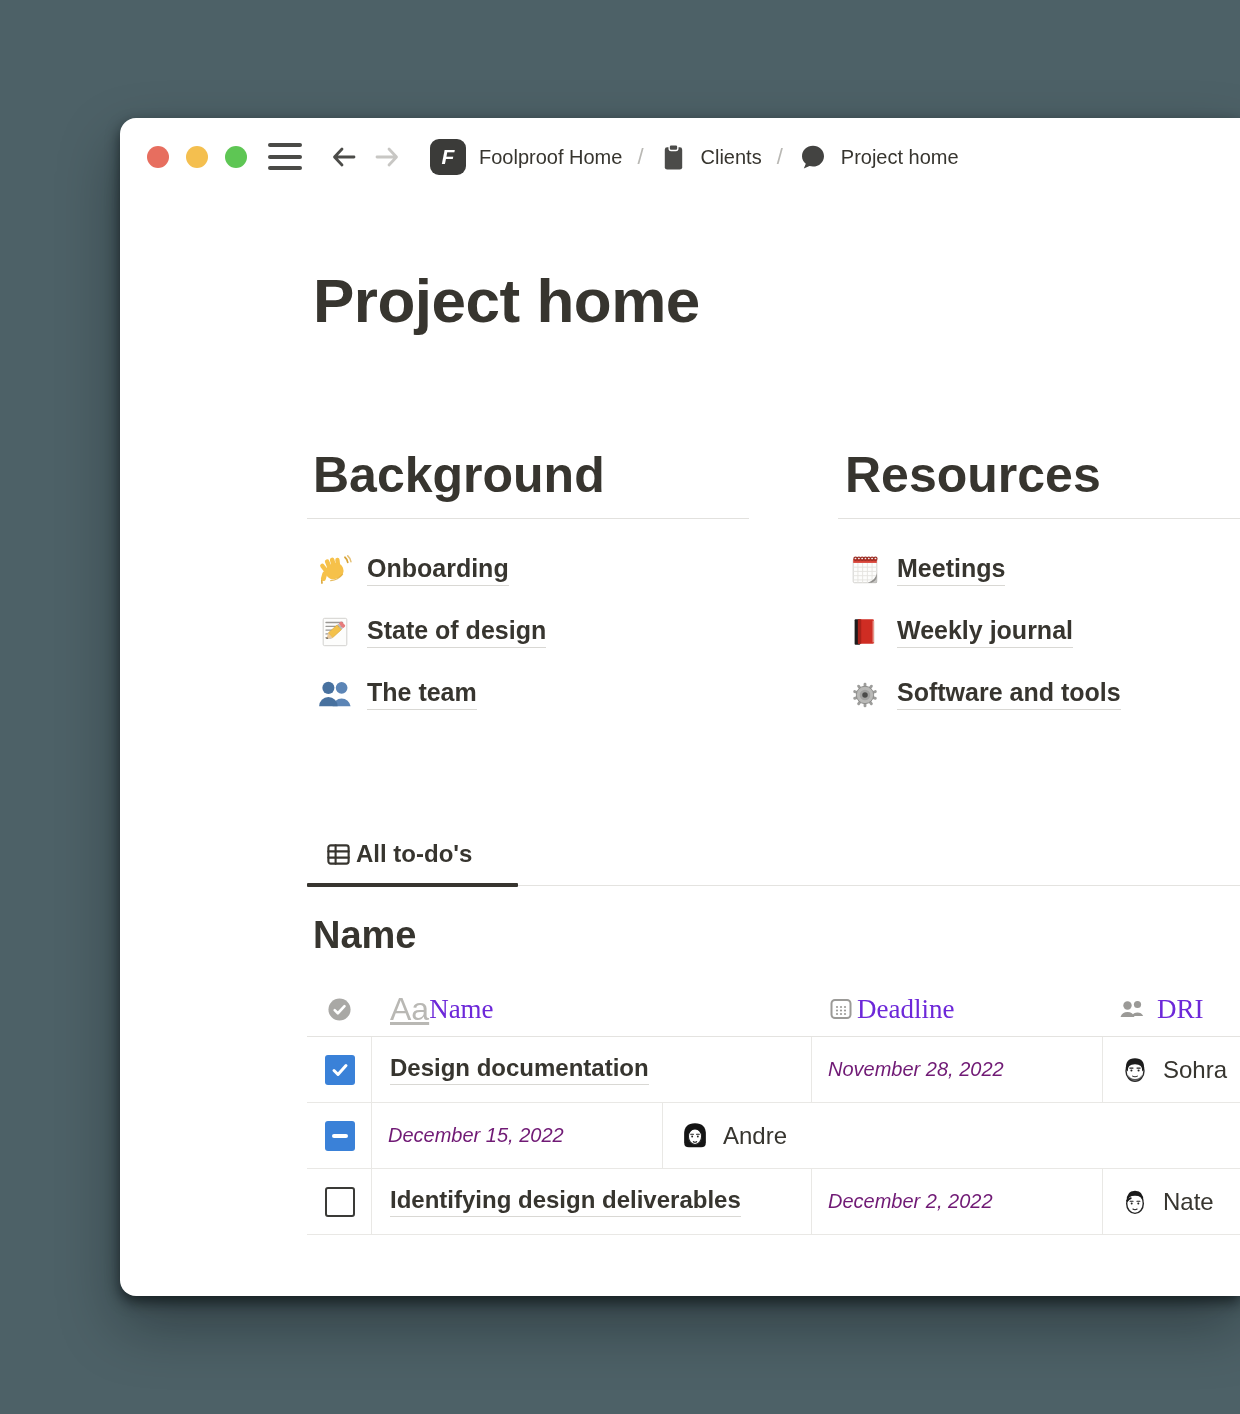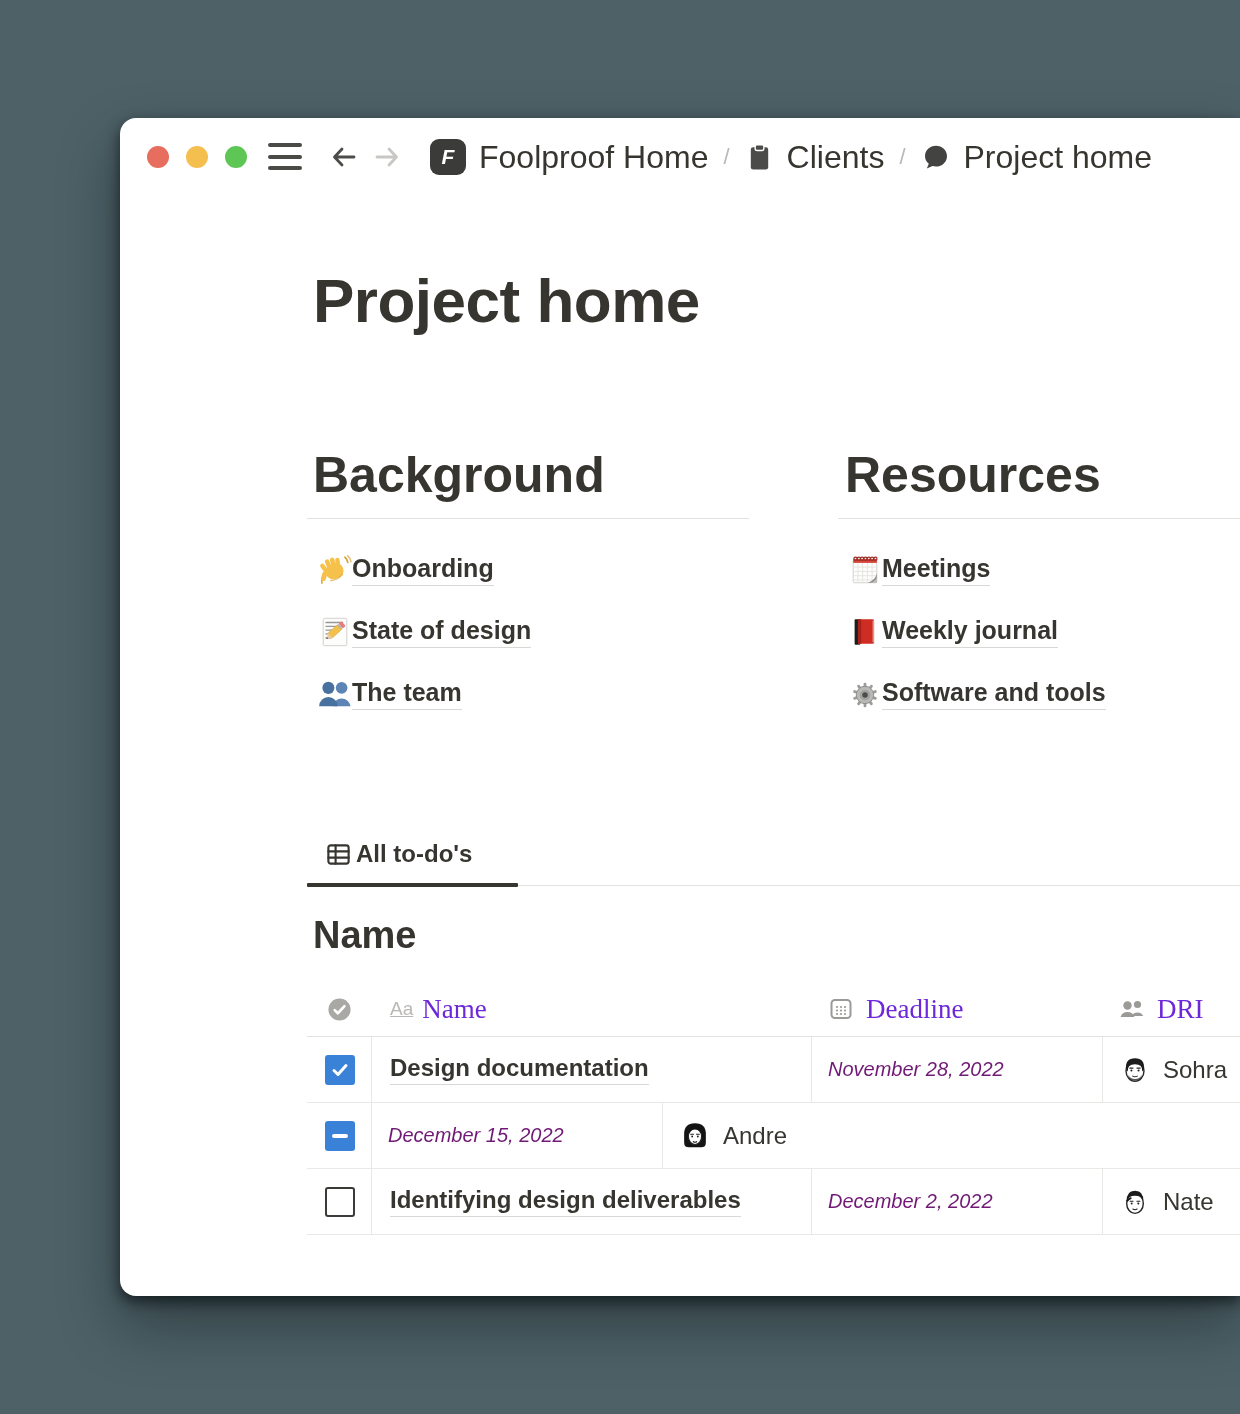--- a/index.html
+++ b/index.html
@@ -22,58 +22,58 @@
   .light.yellow{background:#f4bf4f;}
   .light.green{background:#5ec654;}
   .hamburger{position:absolute;left:148px;top:25px;width:34px;height:27px;
     display:flex;flex-direction:column;justify-content:space-between;cursor:pointer;}
   .hamburger i{display:block;height:4px;border-radius:2px;background:#4a4a47;}
   .navarrow{position:absolute;top:24px;width:30px;height:30px;}
   .navarrow.back{left:209px;}
   .navarrow.fwd{left:252px;}
   .breadcrumb{position:absolute;left:310px;top:21px;height:36px;display:flex;align-items:center;gap:15px;}
   .crumb{display:flex;align-items:center;gap:13px;cursor:pointer;}
-  .crumb-label{font-size:32px;color:#37352f;white-space:nowrap;}
+  .crumb-label{font-size:20px;color:#37352f;white-space:nowrap;}
   .crumb-sep{font-size:22px;color:#b9b8b4;}
   .logo-badge{width:36px;height:36px;border-radius:9px;background:#3b3b39;
     display:flex;align-items:center;justify-content:center;
     color:#fff;font-size:21px;font-weight:800;font-style:italic;}
   
   .page-title{position:absolute;left:193px;top:144px;font-size:62px;line-height:78px;
     font-weight:800;color:#37352f;letter-spacing:-0.5px;}
   .sec-head{position:absolute;font-size:50px;font-weight:800;color:#37352f;}
   .sec-head.bg{left:193px;top:328px;}
   .sec-head.res{left:725px;top:328px;}
   .sec-divider{position:absolute;height:1px;background:#e2e1de;top:400px;}
   .sec-divider.bg{left:187px;width:442px;}
   .sec-divider.res{left:718px;width:402px;}
-  .plink{position:absolute;display:flex;align-items:center;height:40px;cursor:pointer;}
+  .plink{position:absolute;display:flex;align-items:center;gap:15px;height:40px;cursor:pointer;}
   .plink .emoji{width:34px;height:34px;flex:0 0 34px;}
   .plink .plabel{font-size:25px;font-weight:700;color:#37352f;
     border-bottom:1.5px solid #d9d8d4;padding-bottom:3px;line-height:28px;white-space:nowrap;}
   .col-bg{left:198px;}
   .col-res{left:728px;}
   .row1{top:432px;} .row2{top:494px;} .row3{top:556px;}
   
   .viewtab{position:absolute;left:205px;top:716px;height:40px;display:flex;align-items:center;gap:4px;cursor:pointer;}
   .viewtab .tlabel{font-size:24px;font-weight:700;color:#37352f;}
   .tab-underline-active{position:absolute;left:187px;top:765px;width:211px;height:4px;background:#37352f;border-radius:1px;}
   .tab-underline-track{position:absolute;left:187px;top:767px;width:933px;height:1px;background:#e4e3e0;}
   .tasks-head{position:absolute;left:193px;top:796px;font-size:38px;font-weight:800;color:#37352f;}
   
   .tbl{position:absolute;left:187px;top:864px;width:1140px;}
   .trow{display:flex;align-items:center;height:65px;border-bottom:1px solid #e9e8e5;}
   .thead{height:54px;border-bottom:1px solid #e4e3e0;}
   .c1{width:65px;flex:0 0 65px;display:flex;align-items:center;box-sizing:border-box;padding-left:18px;height:100%;}
   .c2{width:440px;flex:0 0 440px;box-sizing:border-box;padding-left:18px;display:flex;align-items:center;height:100%;}
-  .c3{width:291px;flex:0 0 291px;box-sizing:border-box;padding-left:16px;display:flex;align-items:center;gap:12px;height:100%;text-align:right;}
+  .c3{width:291px;flex:0 0 291px;box-sizing:border-box;padding-left:16px;display:flex;align-items:center;gap:3px;height:100%;text-align:right;}
   .c4{flex:1;box-sizing:border-box;padding-left:15px;display:flex;align-items:center;gap:11px;height:100%;}
   .trow:not(.thead) .c1,.trow:not(.thead) .c2,.trow:not(.thead) .c3{border-right:1px solid #e9e8e5;}
   .hdr-txt{font-size:27px;color:#6d28d9;font-family:Liberation Serif, serif;}
-  .hdr-aa{font-size:19px;color:#b9b8b4;margin-right:9px;text-decoration:underline;}
+  .hdr-aa{font-size:32px;color:#b9b8b4;text-decoration:underline;}
   .cell-name{font-size:24px;font-weight:700;color:#37352f;border-bottom:1.5px solid #d9d8d4;
     padding-bottom:2px;cursor:pointer;white-space:nowrap;}
   .cell-date{font-size:20px;color:#701a75;white-space:nowrap;font-style:italic;}
   .cell-dri{font-size:24px;color:#37352f;white-space:nowrap;}
   .cb{width:30px;height:30px;box-sizing:border-box;border-radius:3px;cursor:pointer;
     display:flex;align-items:center;justify-content:center;}
   .cb svg{display:none;}
   .cb .bar{display:none;}
   .cb.checked,.cb.indeterminate{background:#3a81d8;}
   .cb.checked svg{display:block;}

